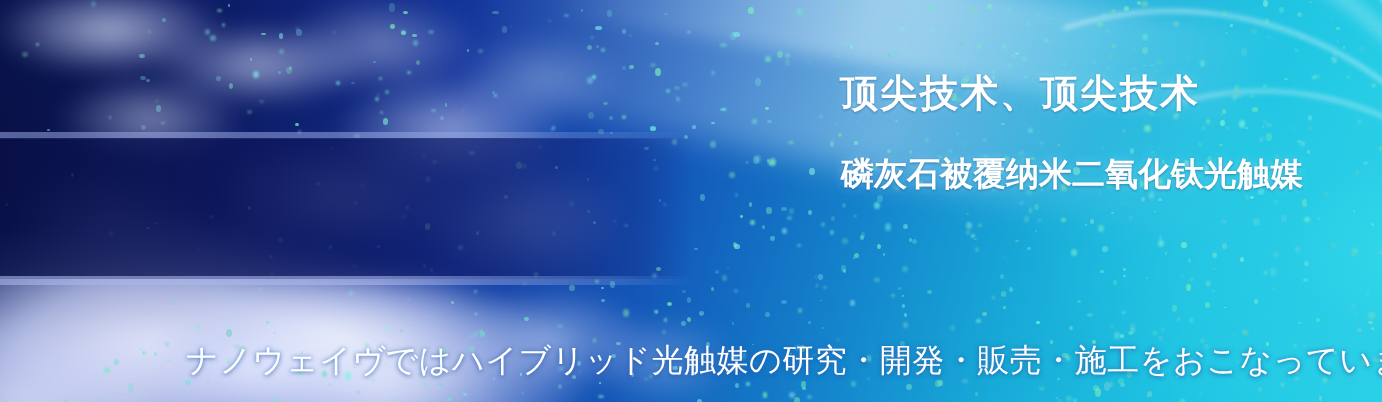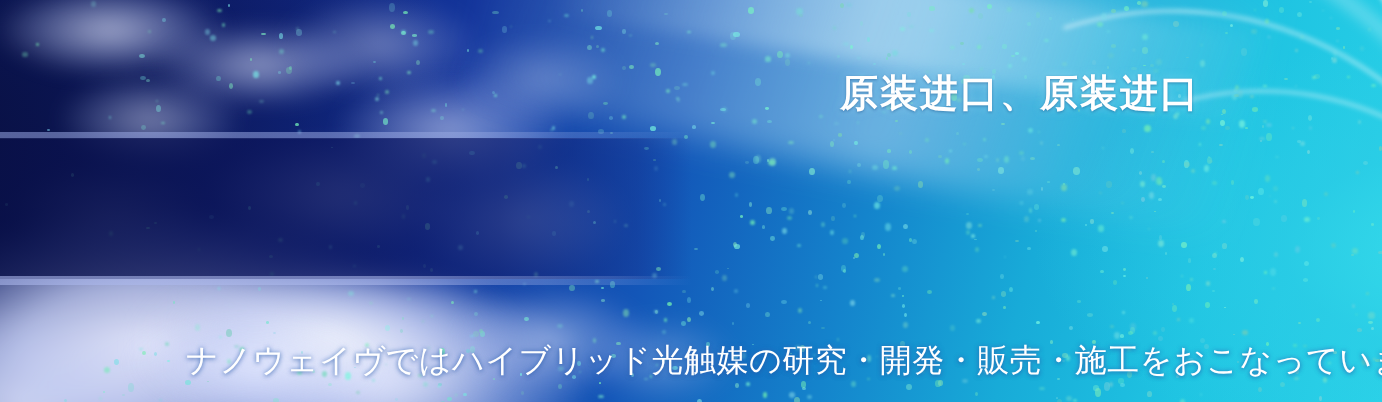--- a/index.html
+++ b/index.html
@@ -988,18 +988,19 @@
       <span class="pt" style="left:521.9px;top:163.6px;width:4.4px;height:4.9px;opacity:0.47;filter:blur(1.2px);background:rgba(120,248,224,.9);"></span>
       <span class="pt" style="left:1084.7px;top:223.9px;width:2.2px;height:2.3px;opacity:0.57;filter:blur(0.4px);background:rgba(120,237,235,.9);"></span>
       <span class="pt" style="left:1140.3px;top:181.1px;width:4.9px;height:6.4px;opacity:0.73;filter:blur(1.2px);background:rgba(120,235,211,.9);"></span>
     </div>
 
   <div class="band-edge top"></div>
   <div class="band"></div>
   <div class="band-edge bottom"></div>
 
 
-  <div class="cn1">原装进口、原装进口</div>
-
+  <div class="cn1">顶尖技术、顶尖技术</div>
+
+  <div class="cn2">磷灰石被覆纳米二氧化钛光触媒</div>
 
   <div class="subtitle">ナノウェイヴではハイブリッド光触媒の研究・開発・販売・施工をおこなっています</div>
 
 </div>
 
 </body></html>

